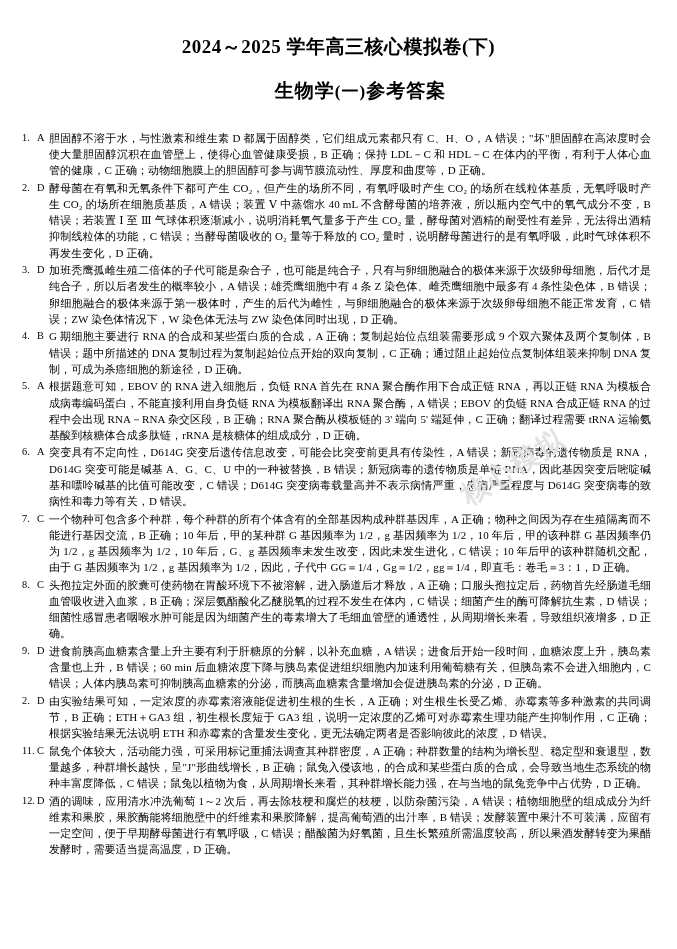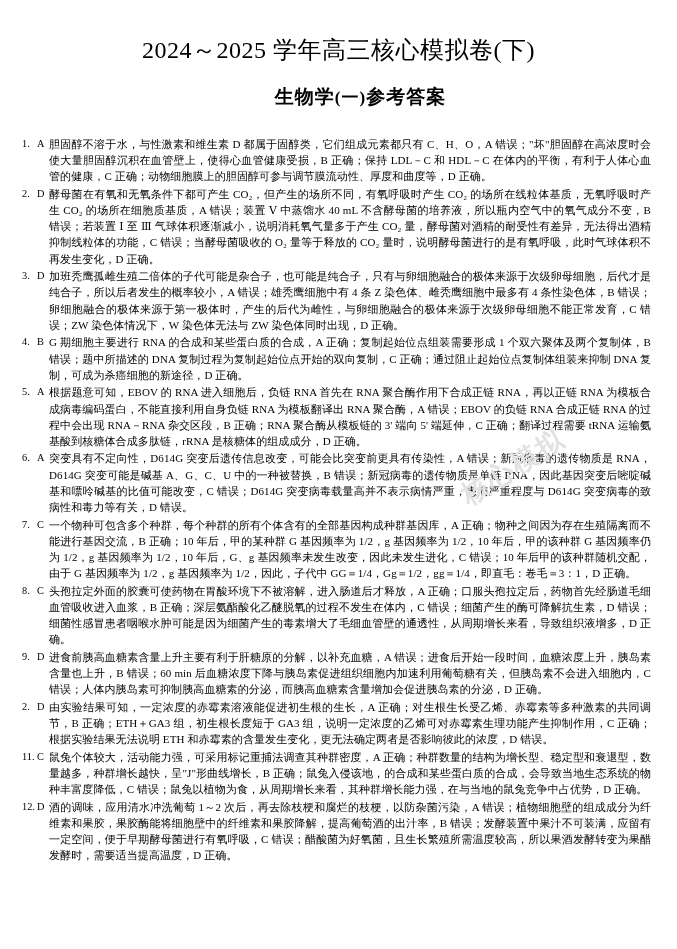--- a/index.html
+++ b/index.html
@@ -17,22 +17,22 @@
   }
   .page {
     position: relative;
     width: 677px;
     height: 949px;
     padding: 0;
     box-sizing: border-box;
   }
   .title-main {
     text-align: center;
-    font-size: 24px;
-    font-weight: normal;
+    font-size: 19px;
+    font-weight: bold;
     letter-spacing: 0.5px;
     margin-top: 34px;
     font-family: "Liberation Serif", "DejaVu Serif", serif;
   }
   .title-sub {
     text-align: center;
     font-size: 19px;
     font-weight: bold;
     margin-top: 18px;
     letter-spacing: 1px;
@@ -116,21 +116,21 @@
 
     <div class="ans-item">
       <span class="ans-num">3.</span>
       <span class="ans-key">D</span>
       <span class="ans-text">加班秃鹰孤雌生殖二倍体的子代可能是杂合子，也可能是纯合子，只有与卵细胞融合的极体来源于次级卵母细胞，后代才是纯合子，所以后者发生的概率较小，A 错误；雄秃鹰细胞中有 4 条 Z 染色体、雌秃鹰细胞中最多有 4 条性染色体，B 错误；卵细胞融合的极体来源于第一极体时，产生的后代为雌性，与卵细胞融合的极体来源于次级卵母细胞不能正常发育，C 错误；ZW 染色体情况下，W 染色体无法与 ZW 染色体同时出现，D 正确。</span>
     </div>
 
     <div class="ans-item">
       <span class="ans-num">4.</span>
       <span class="ans-key">B</span>
-      <span class="ans-text">G 期细胞主要进行 RNA 的合成和某些蛋白质的合成，A 正确；复制起始位点组装需要形成 1 个双六聚体及两个复制体，B 错误；题中所描述的 DNA 复制过程为复制起始位点开始的双向复制，C 正确；通过阻止起始位点复制体组装来抑制 DNA 复制，可成为杀癌细胞的新途径，D 正确。</span>
+      <span class="ans-text">G 期细胞主要进行 RNA 的合成和某些蛋白质的合成，A 正确；复制起始位点组装需要形成 9 个双六聚体及两个复制体，B 错误；题中所描述的 DNA 复制过程为复制起始位点开始的双向复制，C 正确；通过阻止起始位点复制体组装来抑制 DNA 复制，可成为杀癌细胞的新途径，D 正确。</span>
     </div>
 
     <div class="ans-item">
       <span class="ans-num">5.</span>
       <span class="ans-key">A</span>
       <span class="ans-text">根据题意可知，EBOV 的 RNA 进入细胞后，负链 RNA 首先在 RNA 聚合酶作用下合成正链 RNA，再以正链 RNA 为模板合成病毒编码蛋白，不能直接利用自身负链 RNA 为模板翻译出 RNA 聚合酶，A 错误；EBOV 的负链 RNA 合成正链 RNA 的过程中会出现 RNA－RNA 杂交区段，B 正确；RNA 聚合酶从模板链的 3' 端向 5' 端延伸，C 正确；翻译过程需要 tRNA 运输氨基酸到核糖体合成多肽链，rRNA 是核糖体的组成成分，D 正确。</span>
     </div>
 
     <div class="ans-item">
       <span class="ans-num">6.</span>

